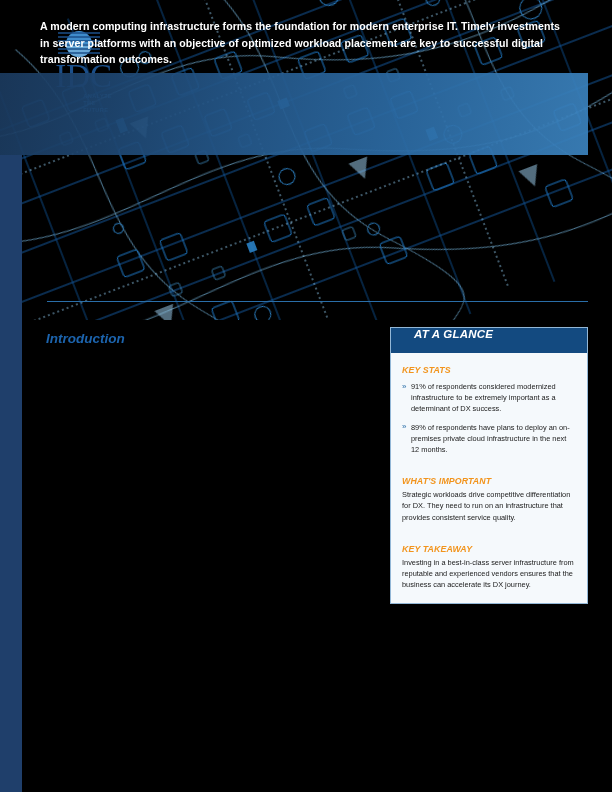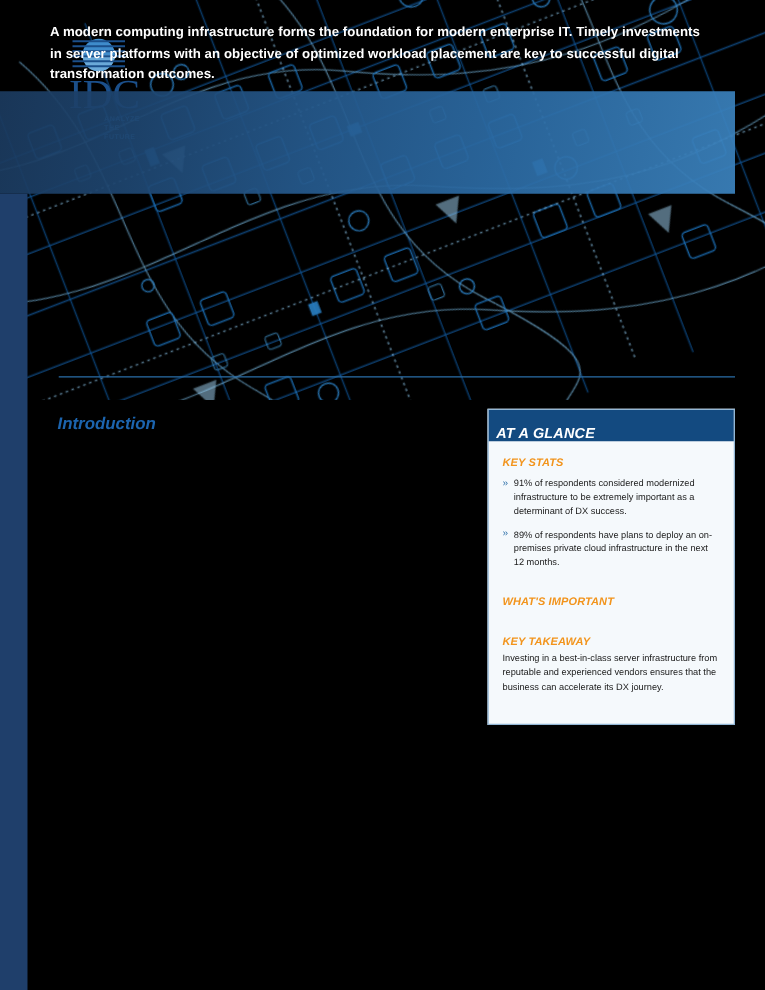--- a/index.html
+++ b/index.html
@@ -145,33 +145,33 @@
     left: 390px; top: 327px;
     width: 198px;
     background: #f5f9fc;
     border: 1px solid #93b7d6;
     box-sizing: border-box;
   }
   .glance-head {
     background: #134a80;
     height: 25px;
     display: flex;
-    align-items: flex-end;
-    padding-left: 6px;
+    align-items: flex-start;
+    padding-left: 23px;
     box-sizing: border-box;
   }
   .glance-head-text {
     color: #ffffff;
     font-size: 11.5px;
     font-style: italic;
     font-weight: bold;
     letter-spacing: 0.2px;
   }
   .glance-body {
-    padding: 11px 11px 24px 11px;
+    padding: 11px 11px 13px 11px;
   }
   .sect-title {
     color: #f2941c;
     font-size: 8.8px;
     line-height: 12px;
     font-style: italic;
     font-weight: bold;
     letter-spacing: 0.1px;
     margin-bottom: 2px;
   }
@@ -386,20 +386,21 @@
           <span class="stat-bullet">»</span>
           <span>91% of respondents considered modernized infrastructure to be extremely important as a determinant of DX success.</span>
         </li>
         <li class="stat-item">
           <span class="stat-bullet">»</span>
           <span>89% of respondents have plans to deploy an on-premises private cloud infrastructure in the next 12 months.</span>
         </li>
       </ul>
 
       <div class="sect-title spaced">WHAT'S IMPORTANT</div>
+      <div class="sect-text">Strategic workloads drive competitive differentiation for DX. They need to run on an infrastructure that provides consistent service quality.</div>
 
       <div class="sect-title spaced">KEY TAKEAWAY</div>
       <div class="sect-text">Investing in a best-in-class server infrastructure from reputable and experienced vendors ensures that the business can accelerate its DX journey.</div>
 
     </div>
   </div>
 
 </div>
 
 </body></html>

